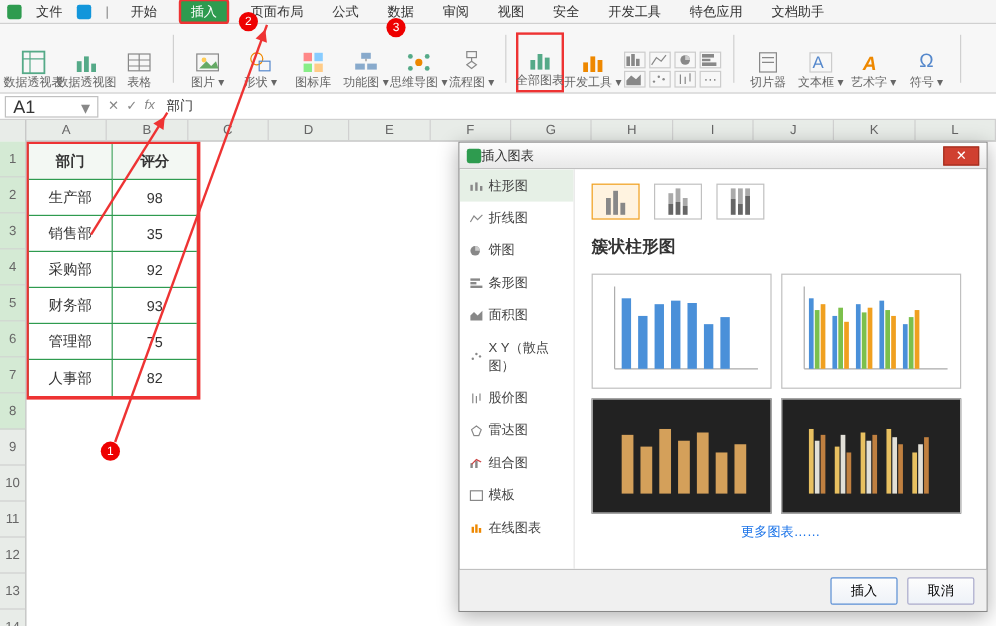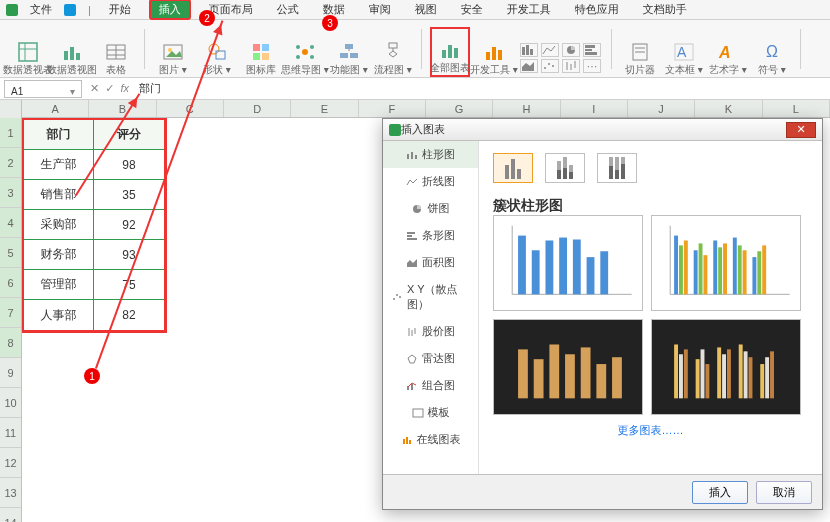--- a/index.html
+++ b/index.html
@@ -19,21 +19,21 @@
   .ribbon-btn .lbl { font-size: 10px; color: #666; text-align: center; line-height: 11px; white-space: nowrap; }
   .ribbon-sep { width: 1px; height: 40px; background: #d0d0d0; margin: 0 2px; align-self: center; }
 
   .highlight-box { border: 2px solid #ee3333; }
   .ribbon-btn.highlight { border: 2px solid #ee3333; }
 
   
   .circ { position: absolute; width: 16px; height: 16px; background: #ee0000; color: #fff; border-radius: 50%; font-size: 10px; display: flex; align-items: center; justify-content: center; z-index: 10; }
 
   .namebox-row { height: 22px; border-bottom: 1px solid #d0d0d0; display: flex; align-items: center; }
-  .namebox { width: 78px; height: 18px; border: 1px solid #c0c0c0; margin: 0 4px; display: flex; align-items: flex-end; padding: 0 6px; font-size: 10px; justify-content: space-between; }
+  .namebox { width: 78px; height: 18px; border: 1px solid #c0c0c0; margin: 0 4px; display: flex; align-items: flex-start; padding: 0 6px; font-size: 15px; justify-content: space-between; }
   .fx-icons { display: flex; gap: 6px; padding: 0 4px; color: #888; }
   .formula-bar { flex: 1; padding: 0 6px; font-size: 11px; }
 
   .sheet-area { position: relative; display: flex; height: calc(100% - 100px); }
   .col-headers { position: absolute; top: 0; left: 22px; right: 0; height: 18px; display: flex; background: #e8ece8; border-bottom: 1px solid #c0c0c0; z-index: 2; }
   .col-headers div { width: 70px; text-align: center; border-right: 1px solid #d0d0d0; font-size: 11px; color: #666; line-height: 18px; }
   .col-headers .corner { width: 22px; background: #e8ece8; border-right: 1px solid #c0c0c0; position: absolute; left: -22px; height: 18px; }
 
   .row-headers { position: absolute; top: 18px; left: 0; width: 22px; background: #e8ece8; border-right: 1px solid #c0c0c0; z-index: 2; }
   .row-headers div { height: 30px; text-align: center; border-bottom: 1px solid #d0d0d0; font-size: 11px; color: #666; line-height: 30px; }
@@ -54,29 +54,29 @@
   .arrow-line::after { content: ""; position: absolute; right: -1px; top: -4px; border: 5px solid transparent; border-left: 10px solid #ee3333; }
 
   
   .dialog { position: absolute; left: 382px; top: 118px; width: 441px; height: 392px; background: #f4f4f4; border: 1px solid #888; box-shadow: 0 4px 16px rgba(0,0,0,0.3); z-index: 20; display: flex; flex-direction: column; }
   .dialog-title { height: 22px; background: linear-gradient(#fdfdfd,#e8e8e8); border-bottom: 1px solid #c0c0c0; display: flex; align-items: center; padding: 0 6px; gap: 0; }
   .dialog-title .wicon { width: 12px; height: 12px; background: #2e9b4f; border-radius: 2px; }
   .dialog-title .ttl { font-size: 11px; flex: 1; }
   .dialog-title .close-btn { width: 30px; height: 16px; background: #d04030; display: flex; align-items: center; justify-content: center; color: #fff; font-size: 11px; border: 1px solid #a03020; cursor: pointer; }
   .dialog-body { flex: 1; display: flex; border-bottom: 1px solid #c0c0c0; overflow: hidden; }
   .dialog-side { width: 96px; border-right: 1px solid #e0e0e0; background: #fff; overflow-y: auto; }
-  .dialog-side .sitem { padding: 6px 8px; font-size: 11px; color: #444; cursor: pointer; display: flex; align-items: center; gap: 4px; justify-content: center; }
+  .dialog-side .sitem { padding: 6px 8px; font-size: 11px; color: #444; cursor: pointer; display: flex; align-items: center; gap: 4px; }
   .dialog-side .sitem.sel { background: #e6f0e6; }
   .dialog-side .sic { width: 12px; height: 10px; display: inline-block; }
   .dialog-main { flex: 1; padding: 12px 14px; background: #fff; overflow-y: auto; }
   .subtype-row { display: flex; gap: 12px; margin-bottom: 14px; }
   .subtype { width: 40px; height: 30px; border: 1px solid #c0c0c0; display: flex; align-items: flex-end; justify-content: center; gap: 2px; padding: 3px; cursor: pointer; }
   .subtype.sel { border-color: #f0a020; background: #fff3e0; }
   .subtype .bar { width: 4px; background: #888; }
-  .chart-title-big { font-size: 14px; font-weight: bold; margin-bottom: 0; }
+  .chart-title-big { font-size: 14px; font-weight: bold; margin-bottom: 13px; }
   .previews { display: flex; flex-wrap: wrap; gap: 8px; }
   .preview { width: 150px; height: 96px; border: 1px solid #c0c0c0; background: #fff; position: relative; display: flex; align-items: center; justify-content: center; cursor: pointer; overflow: hidden; }
   .preview.dark { background: #222; }
   .preview svg { width: 100%; height: 100%; }
   .more-link { text-align: center; color: #1a73e8; font-size: 11px; padding: 8px; cursor: pointer; }
   .dialog-footer { height: 34px; display: flex; align-items: center; justify-content: flex-end; gap: 8px; padding: 0 10px; background: #f0f0f0; }
   .dlg-btn { padding: 3px 16px; border: 1px solid #aac; background: linear-gradient(#fdfdfd,#eef2f8); font-size: 11px; cursor: pointer; border-radius: 2px; }
   .dlg-btn.primary { border-color: #5a8fd6; }
 
   svg .axis { stroke: #aaa; }
@@ -165,39 +165,39 @@
             <rect x="12" y="3" width="7" height="7" fill="#8cf"></rect>
             <rect x="3" y="12" width="7" height="7" fill="#8e8"></rect>
             <rect x="12" y="12" width="7" height="7" fill="#fc8"></rect>
           </svg>
         </span>
         <span class="lbl">图标库</span>
       </div>
     <div class="ribbon-btn">
         <span class="ic">
           <svg width="22" height="22">
+            <rect x="7" y="3" width="8" height="5" fill="#8ac"></rect>
+            <rect x="2" y="12" width="8" height="5" fill="#8ac"></rect>
+            <rect x="12" y="12" width="8" height="5" fill="#8ac"></rect>
+            <line x1="11" y1="8" x2="11" y2="10" stroke="#888"></line>
+          </svg>
+        </span>
+        <span class="lbl">功能图 ▾</span>
+      </div>
+    <div class="ribbon-btn">
+        <span class="ic">
+          <svg width="22" height="22">
             <circle cx="11" cy="11" r="3" fill="#e80"></circle>
             <circle cx="4" cy="6" r="2" fill="#5a8"></circle>
             <circle cx="18" cy="6" r="2" fill="#5a8"></circle>
             <circle cx="4" cy="16" r="2" fill="#5a8"></circle>
             <circle cx="18" cy="16" r="2" fill="#5a8"></circle>
           </svg>
         </span>
         <span class="lbl">思维导图 ▾</span>
-      </div>
-    <div class="ribbon-btn">
-        <span class="ic">
-          <svg width="22" height="22">
-            <rect x="7" y="3" width="8" height="5" fill="#8ac"></rect>
-            <rect x="2" y="12" width="8" height="5" fill="#8ac"></rect>
-            <rect x="12" y="12" width="8" height="5" fill="#8ac"></rect>
-            <line x1="11" y1="8" x2="11" y2="10" stroke="#888"></line>
-          </svg>
-        </span>
-        <span class="lbl">功能图 ▾</span>
       </div>
     <div class="ribbon-btn">
         <span class="ic">
           <svg width="22" height="22">
             <rect x="7" y="2" width="8" height="5" fill="none" stroke="#888"></rect>
             <path d="M11 10 L15 13 L11 16 L7 13 Z" fill="none" stroke="#888"></path>
             <line x1="11" y1="7" x2="11" y2="10" stroke="#888"></line>
           </svg>
         </span>
         <span class="lbl">流程图 ▾</span>

